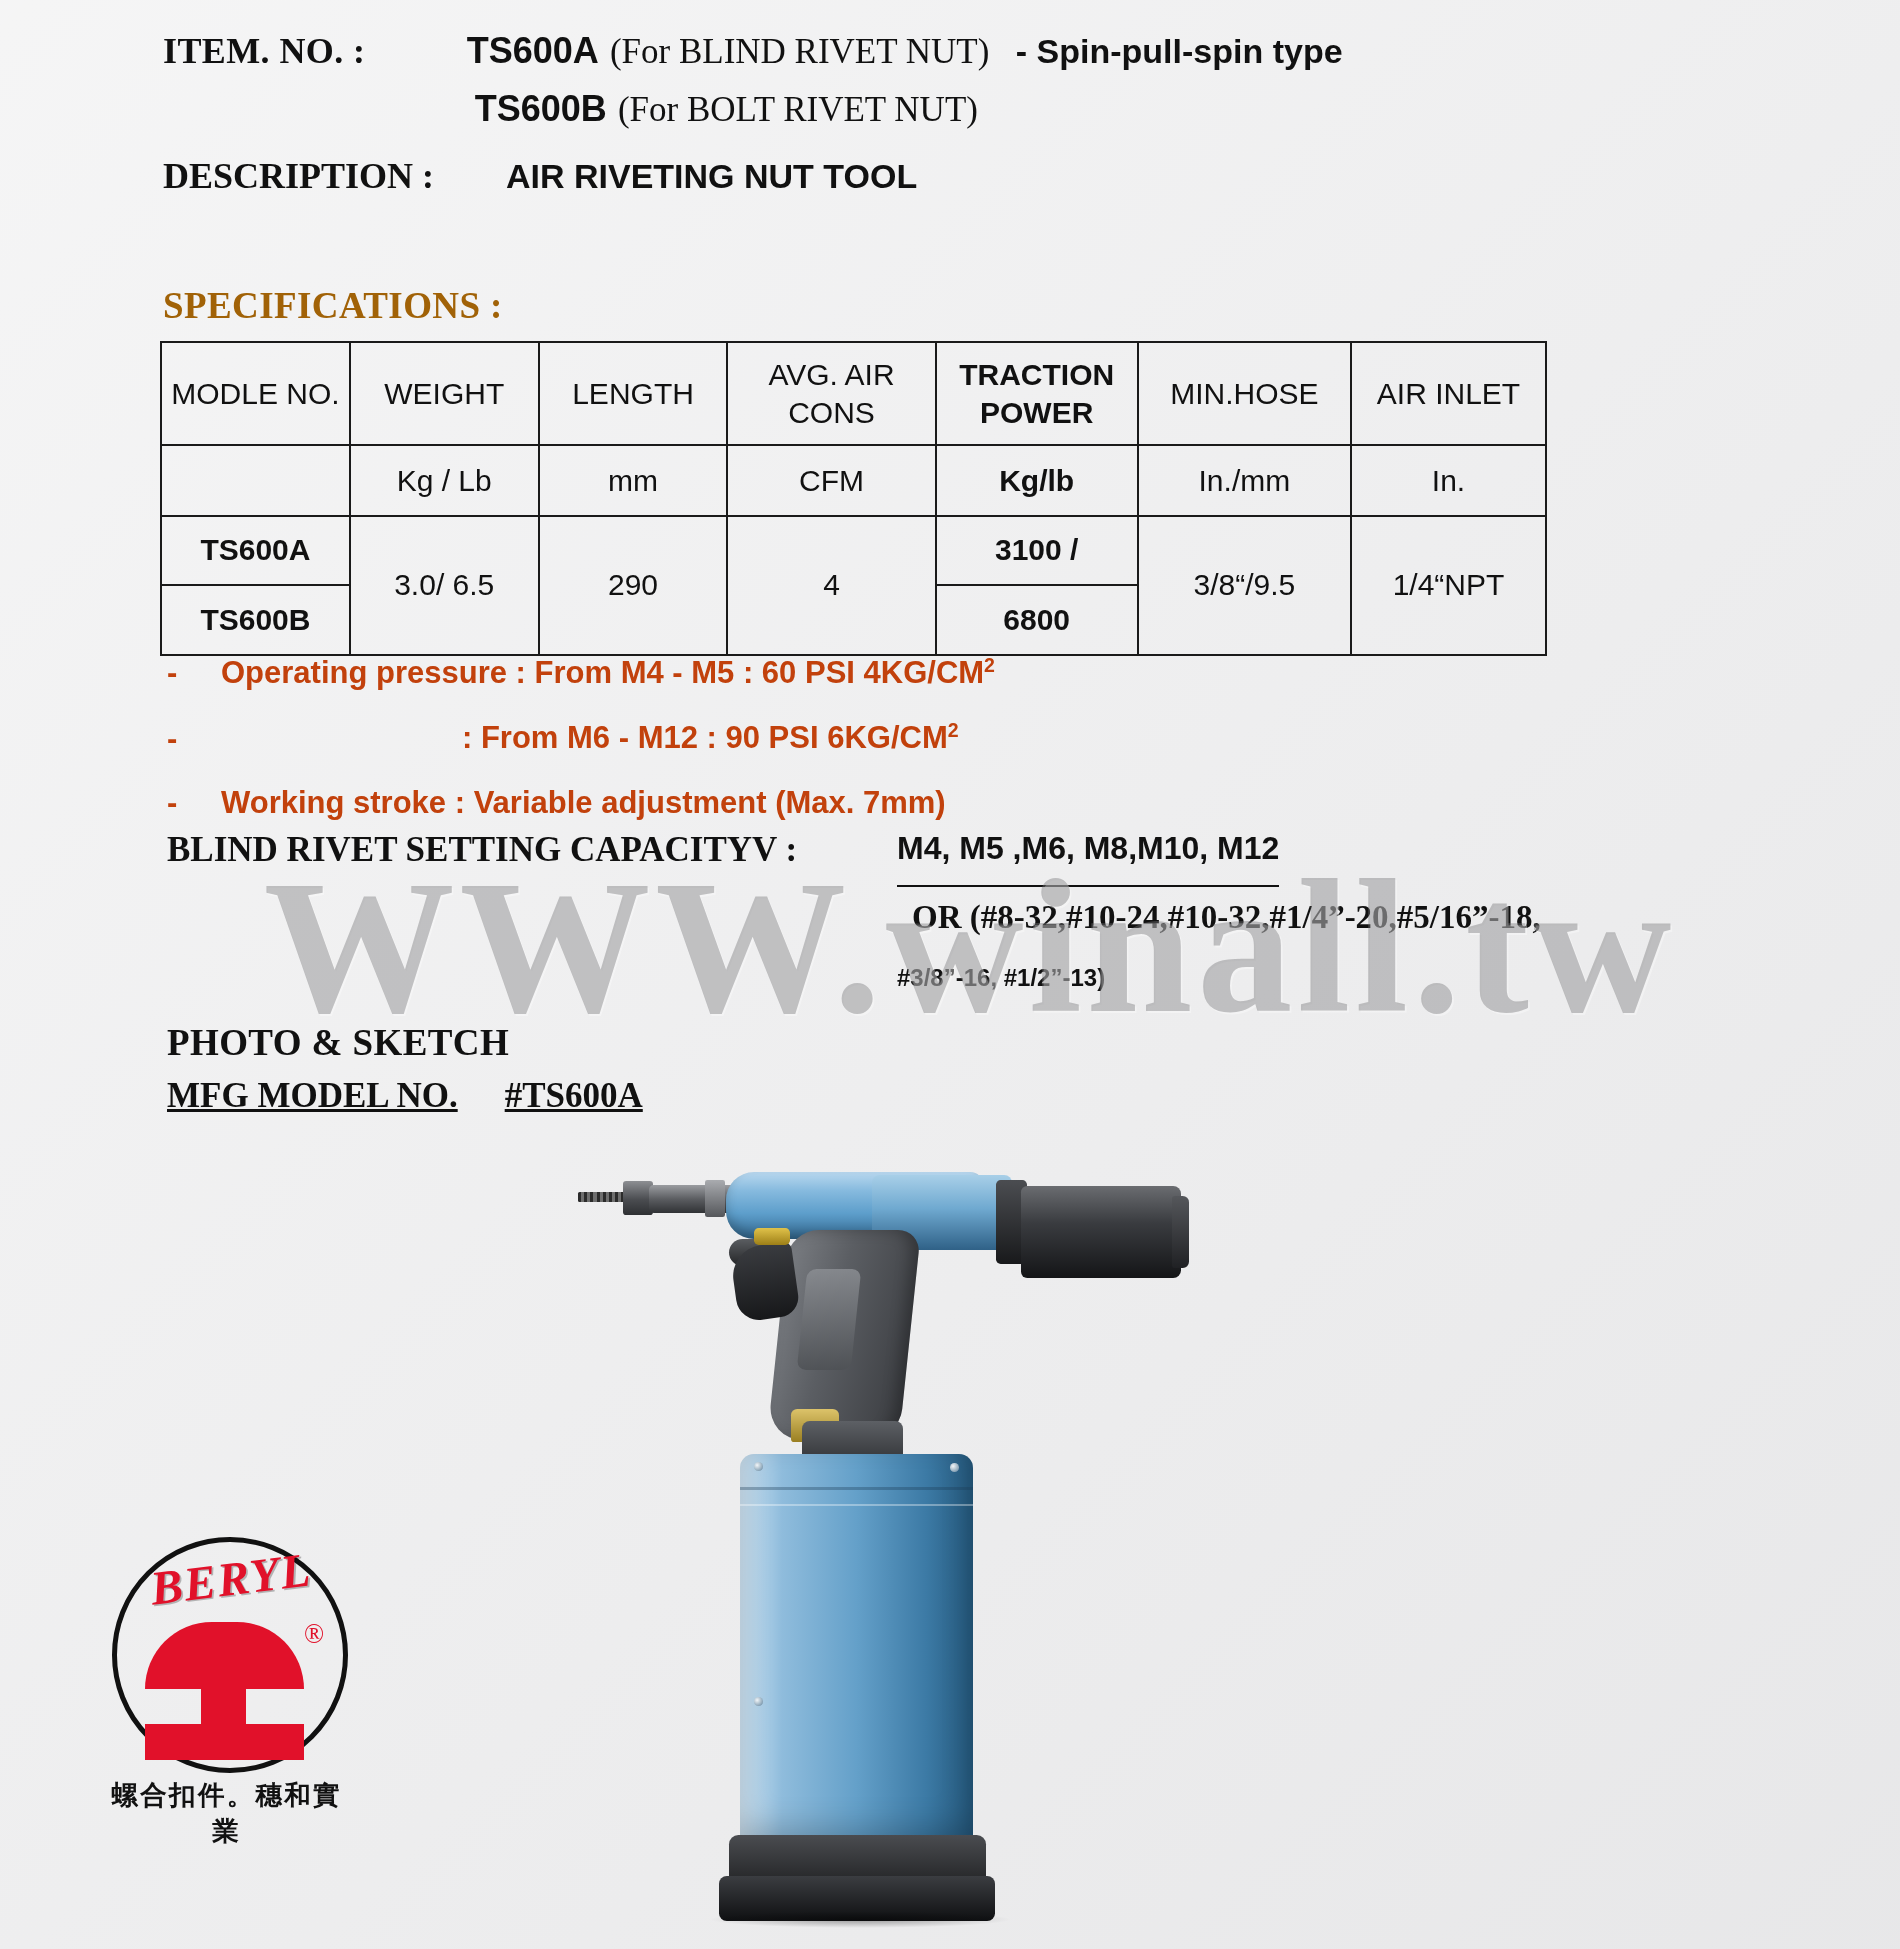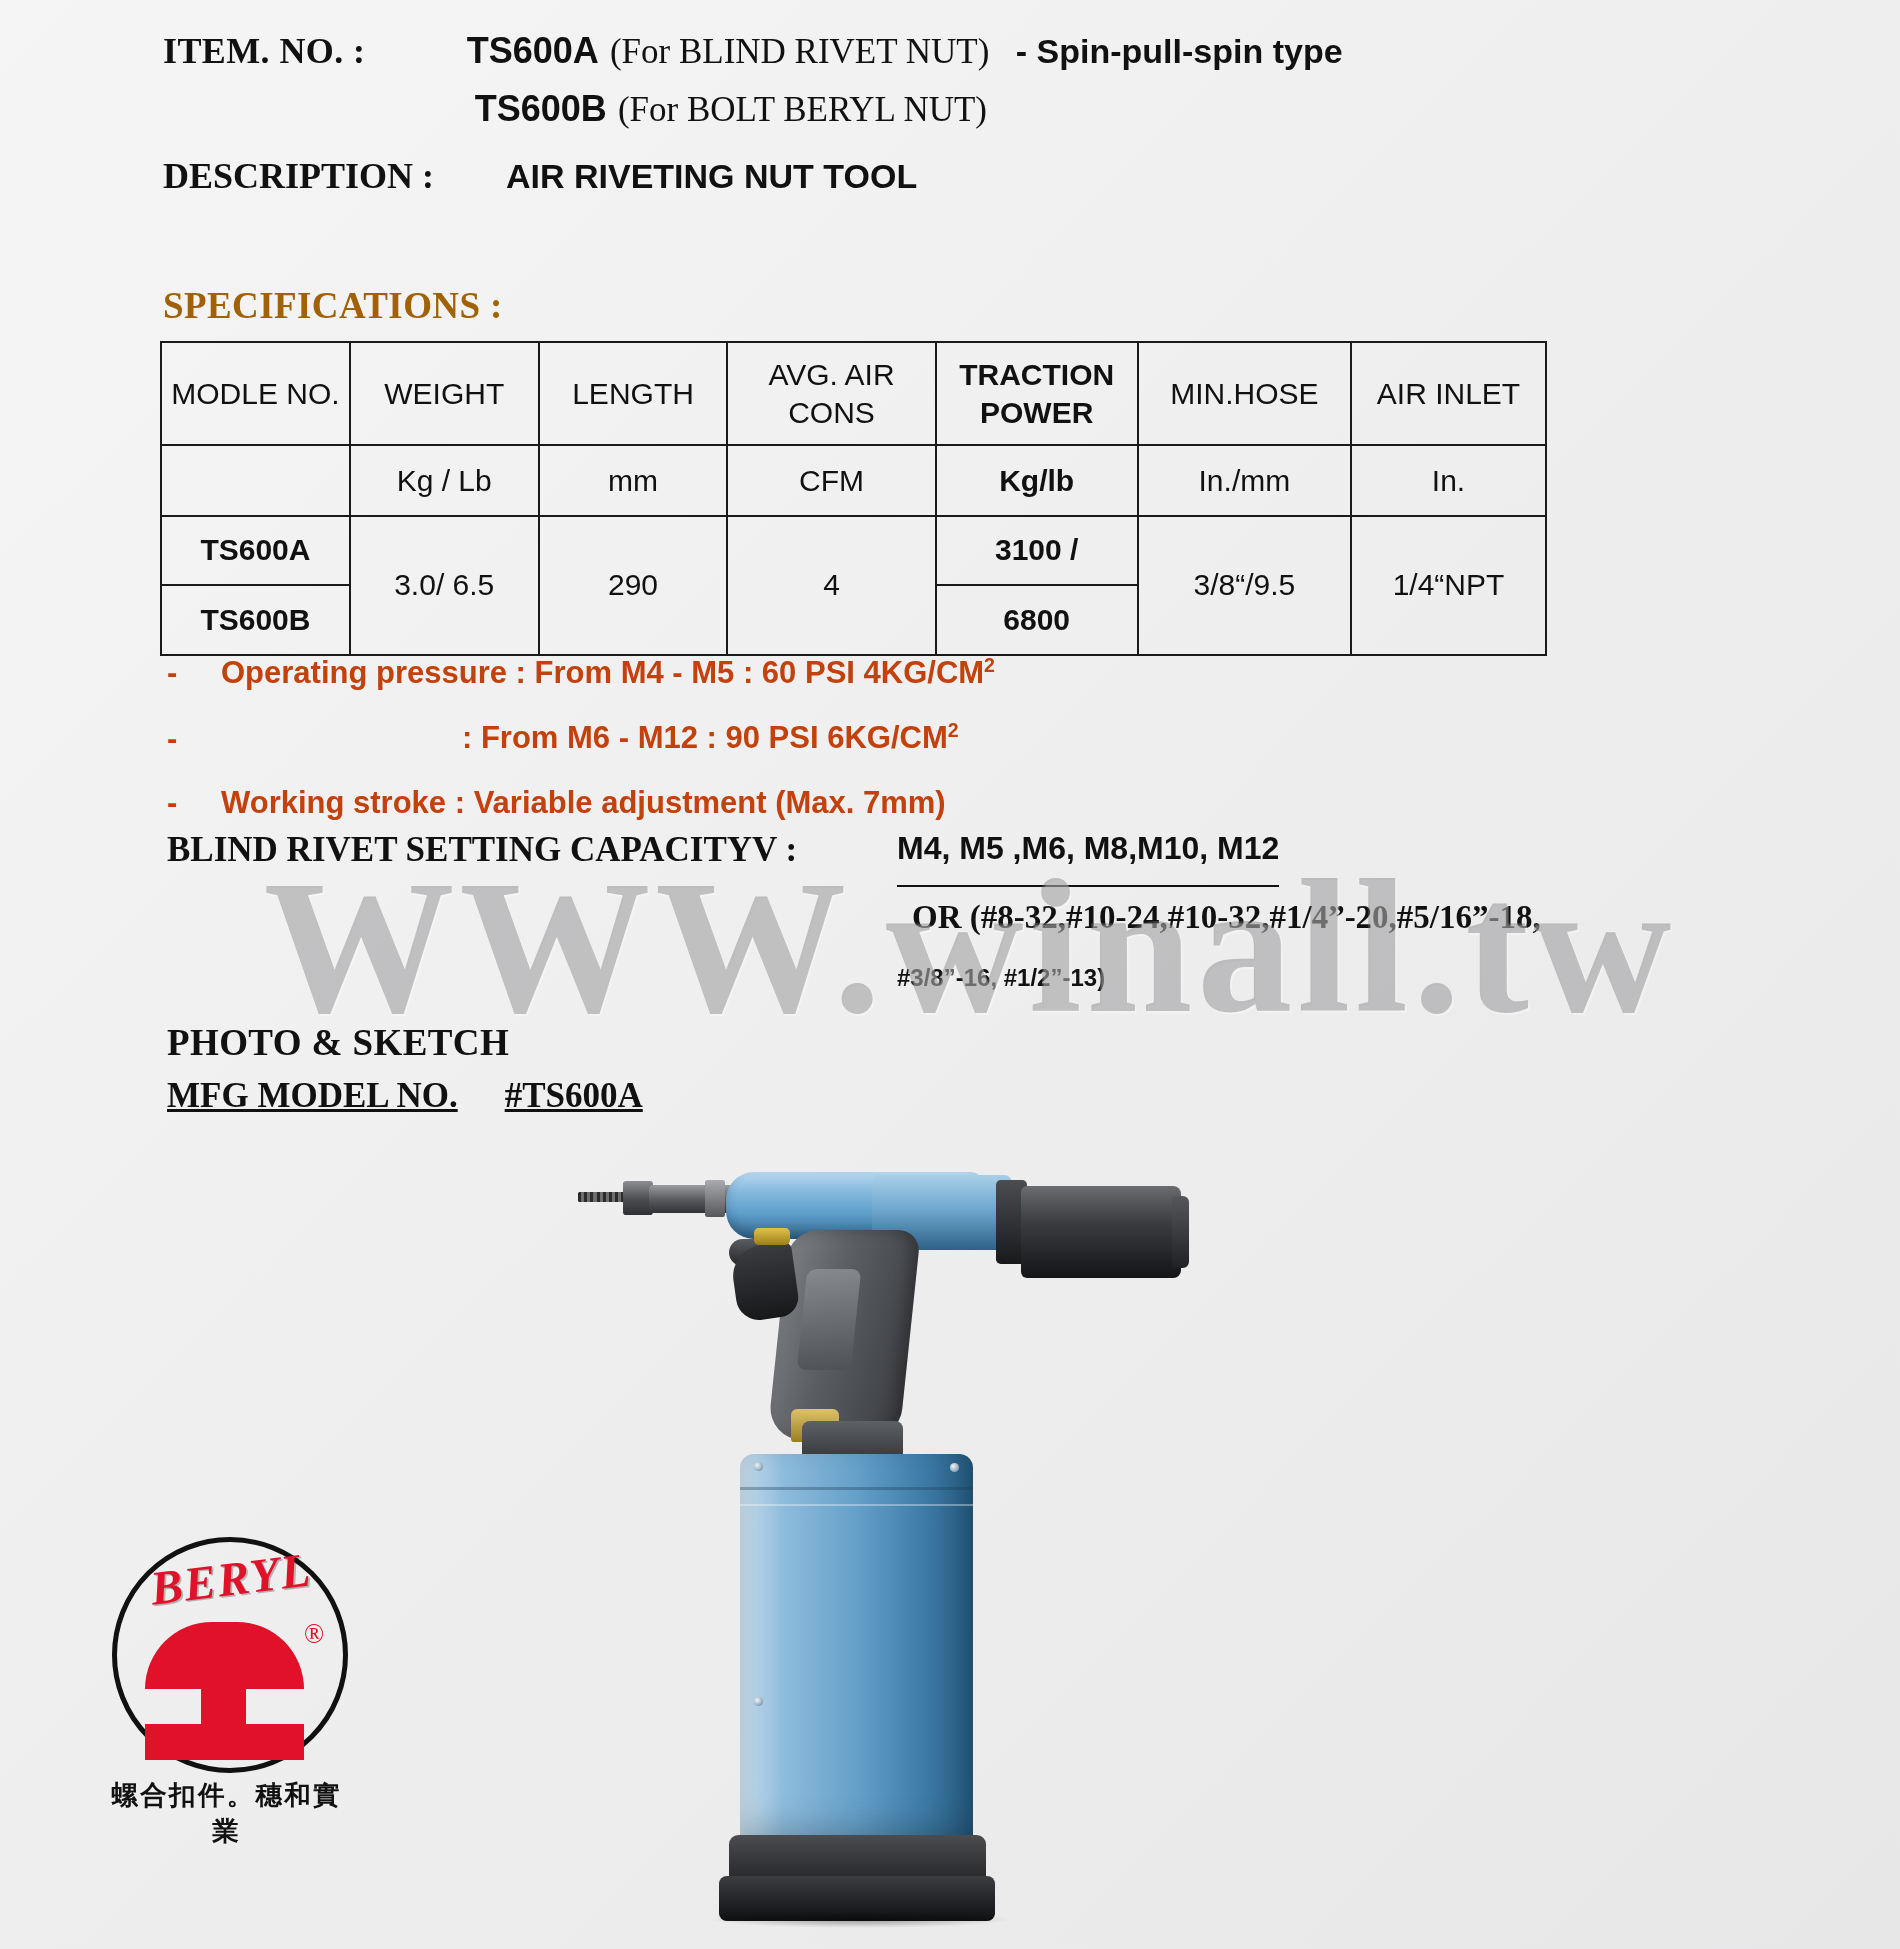--- a/index.html
+++ b/index.html
@@ -435,21 +435,21 @@
 
   <div class="hdr">
     <div class="hdr-row">
       <span class="lbl-item">ITEM. NO. :</span>
       <span class="model-main">TS600A</span>
       <span class="model-paren">(For BLIND RIVET NUT)</span>
       <span class="spin-type">- Spin-pull-spin type</span>
     </div>
     <div class="hdr-row hdr-row2">
       <span class="model-main">TS600B</span>
-      <span class="model-paren">(For BOLT BERYL NUT)</span>
+      <span class="model-paren">(For BOLT RIVET NUT)</span>
     </div>
     <div class="hdr-row hdr-row3">
       <span class="lbl-desc">DESCRIPTION :</span>
       <span class="desc-val">AIR RIVETING NUT TOOL</span>
     </div>
   </div>
 
   <div class="spec-title">SPECIFICATIONS :</div>
 
   <table class="spec">

